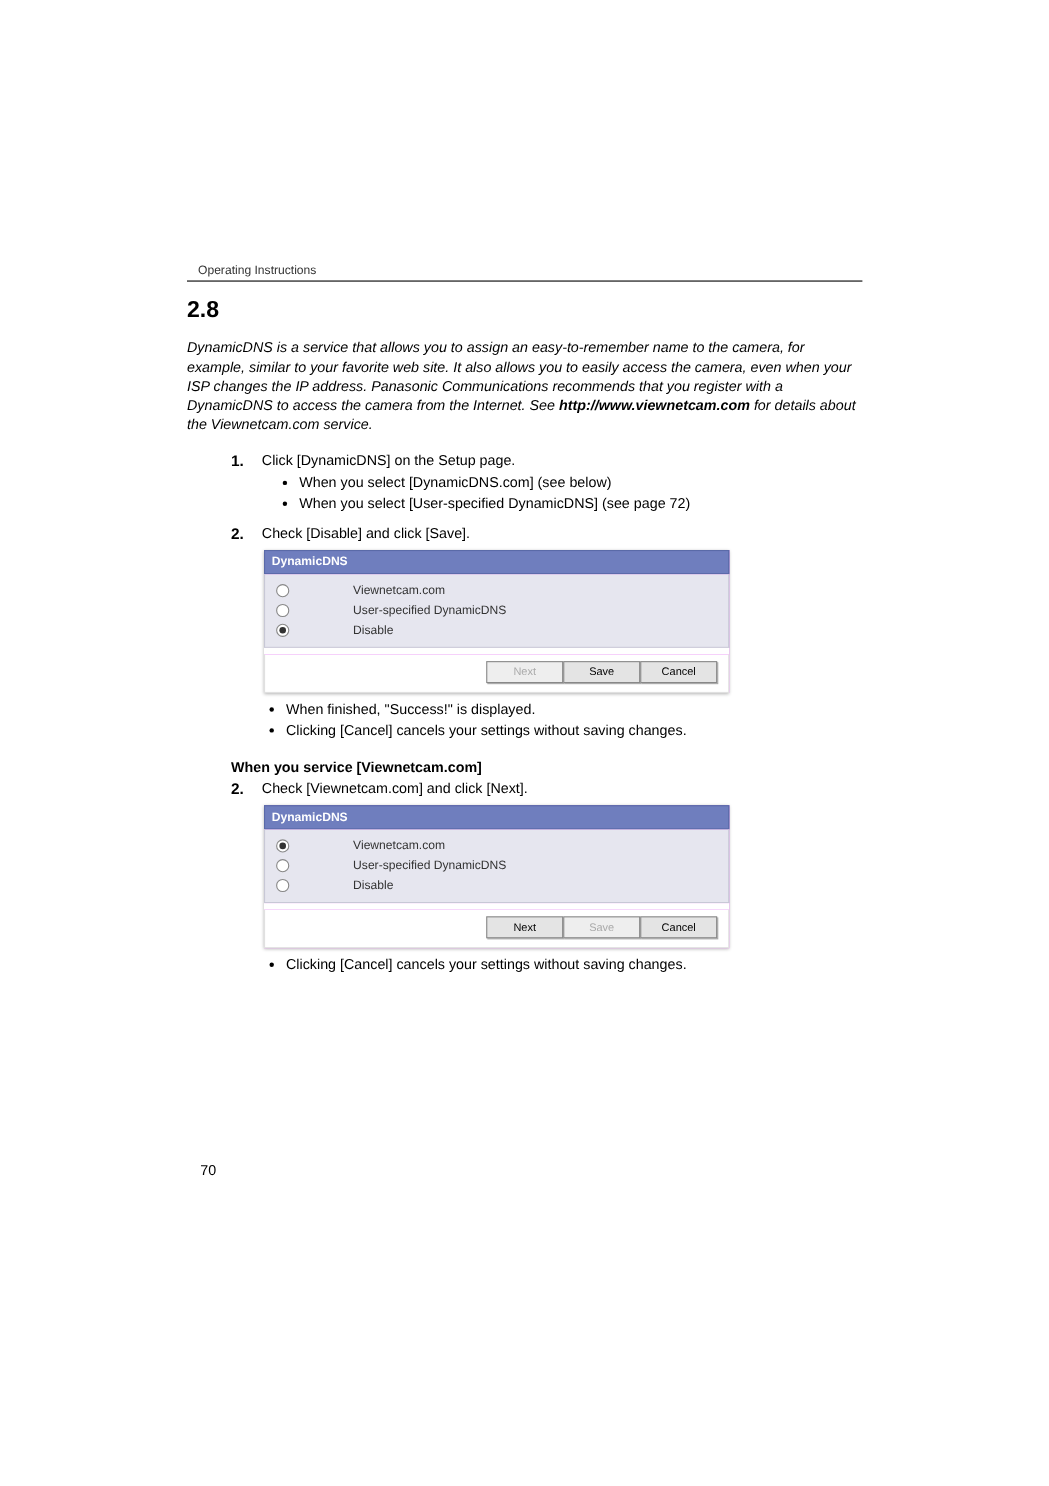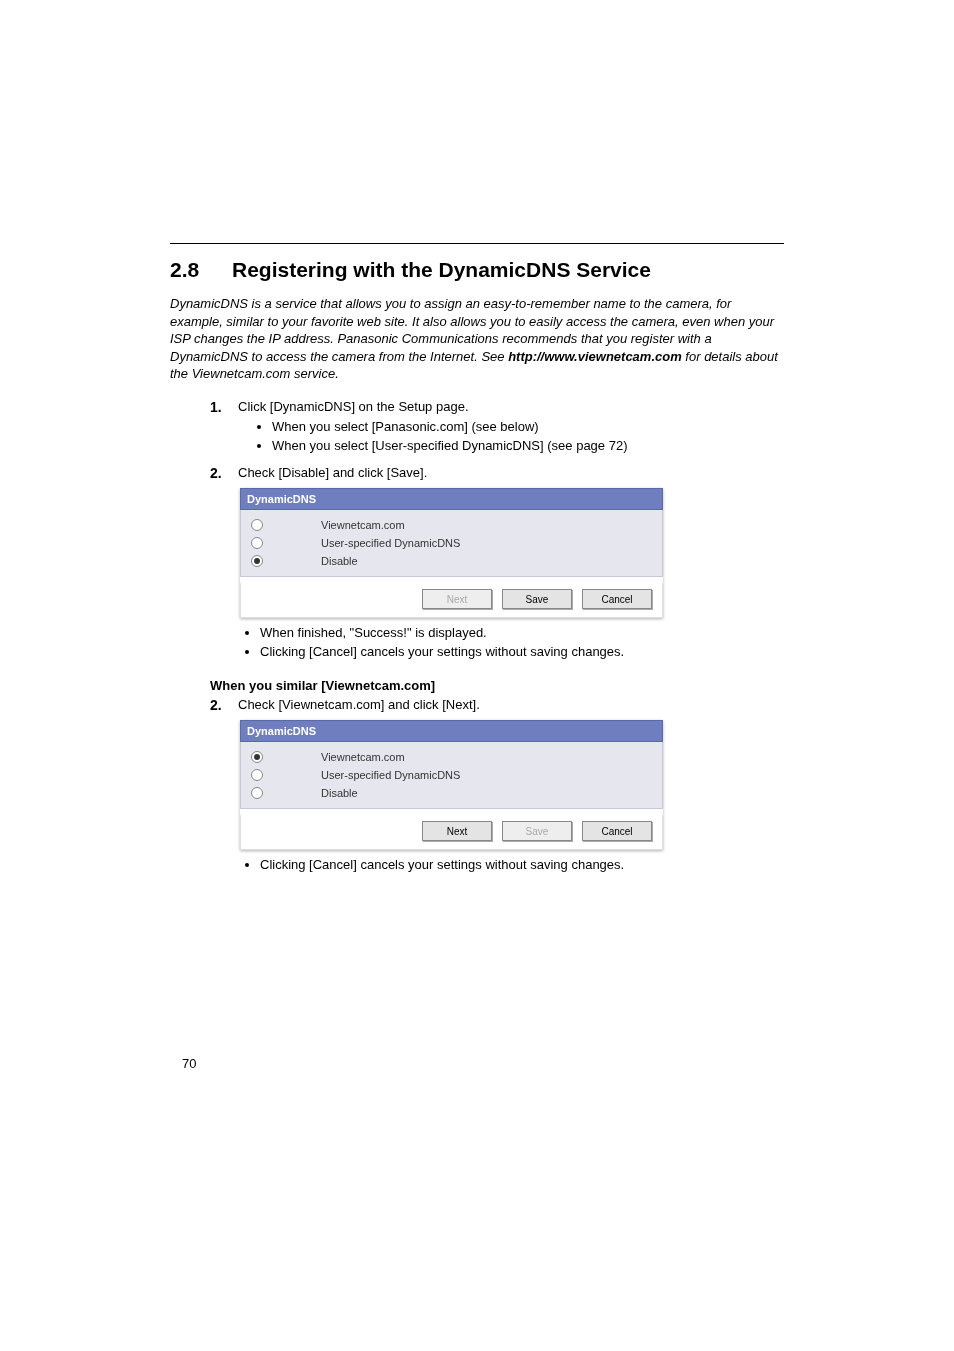--- a/index.html
+++ b/index.html
@@ -27,20 +27,21 @@
     background: #000;
     margin-top: 3px;
     margin-bottom: 14px;
   }
   .section-title {
     font-size: 21px;
     font-weight: bold;
     display: flex;
     align-items: flex-start;
     margin: 0 0 6px 0;
+    flex-direction: column;
   }
   .section-number {
     width: 62px;
     display: inline-block;
   }
   .intro {
     font-size: 13px;
     line-height: 1.35;
     margin-bottom: 16px;
     font-style: italic;
@@ -125,21 +126,20 @@
     border-radius: 50%;
     background: #333;
   }
   .panel-gap {
     height: 6px;
     background: #fff;
   }
   .panel-buttons {
     display: flex;
     justify-content: flex-end;
-    gap: 10px;
     padding: 6px 10px 8px 10px;
     background: #fff;
     border: 1px solid #e0e0e0;
     border-top: none;
   }
   .btn {
     min-width: 56px;
     height: 18px;
     font-size: 10px;
     border: 1px solid #888;
@@ -161,37 +161,37 @@
     left: 182px;
     bottom: 280px;
     font-size: 13px;
   }
 </style>
 </head>
 <body>
 
 <div class="page">
 
+  <div class="running-header">Operating Instructions</div>
   <div class="rule"></div>
 
   <h1 class="section-title">
     <span class="section-number">2.8</span>
-    <span>Registering with the DynamicDNS Service</span>
   </h1>
 
   <p class="intro">
     <span>DynamicDNS is a service that allows you to assign an easy-to-remember name to the camera, for example, similar to your favorite web site. It also allows you to easily access the camera, even when your ISP changes the IP address. Panasonic Communications recommends that you register with a DynamicDNS to access the camera from the Internet. See </span><b>http://www.viewnetcam.com</b><span> for details about the Viewnetcam.com service.</span>
   </p>
 
   <ol class="steps">
     <li>
       <span class="num">1.</span>
       <span>Click [DynamicDNS] on the Setup page.</span>
       <ul class="bullets">
-        <li>When you select [Panasonic.com] (see below)</li>
+        <li>When you select [DynamicDNS.com] (see below)</li>
         <li>When you select [User-specified DynamicDNS] (see page 72)</li>
       </ul>
     </li>
   </ol>
 
   <ol class="steps">
     <li>
       <span class="num">2.</span>
       <span>Check [Disable] and click [Save].</span>
     </li>
@@ -219,21 +219,21 @@
       <span class="btn">Save</span>
       <span class="btn">Cancel</span>
     </div>
   </div>
 
   <ul class="bullets" style="margin-left:70px; padding-left:20px;">
     <li>When finished, "Success!" is displayed.</li>
     <li>Clicking [Cancel] cancels your settings without saving changes.</li>
   </ul>
 
-  <div class="subhead">When you similar [Viewnetcam.com]</div>
+  <div class="subhead">When you service [Viewnetcam.com]</div>
   <ol class="steps">
     <li>
       <span class="num">2.</span>
       <span>Check [Viewnetcam.com] and click [Next].</span>
     </li>
   </ol>
 
   <div class="panel-wrap">
     <div class="panel-titlebar">DynamicDNS</div>
     <div class="panel-body">

